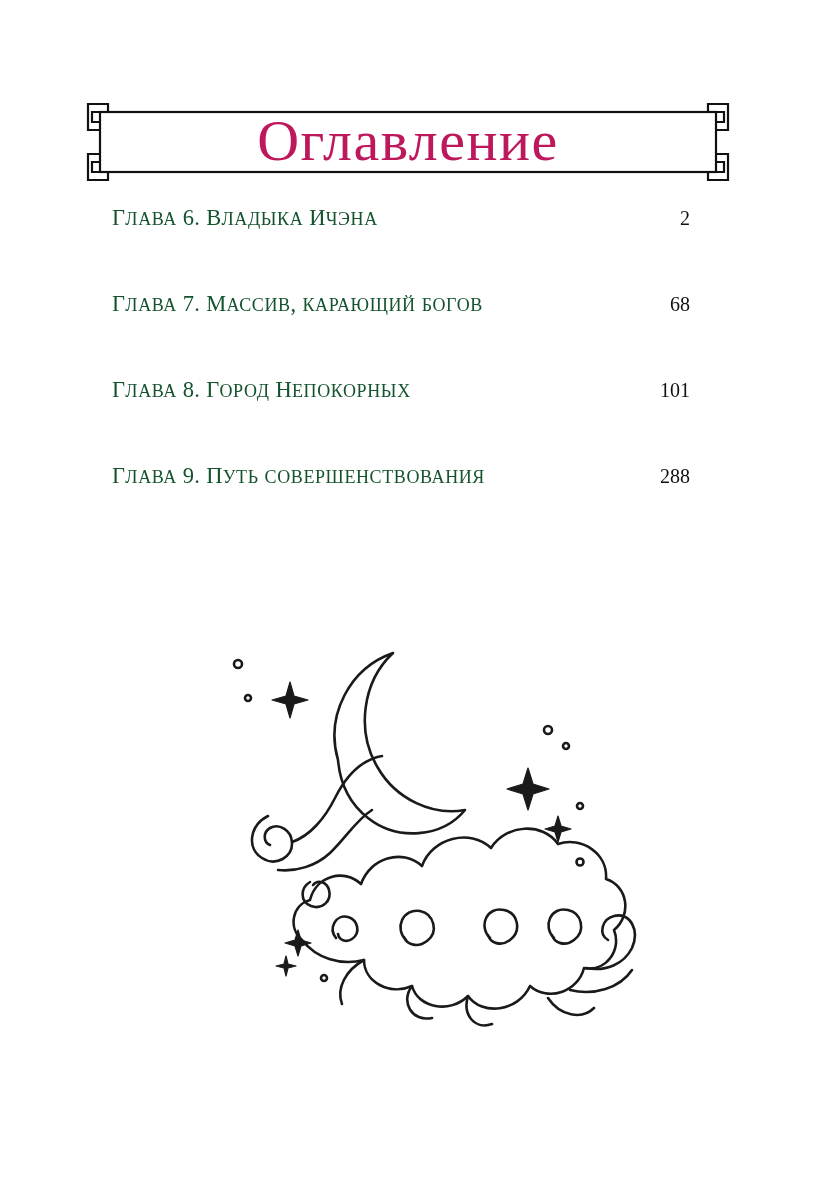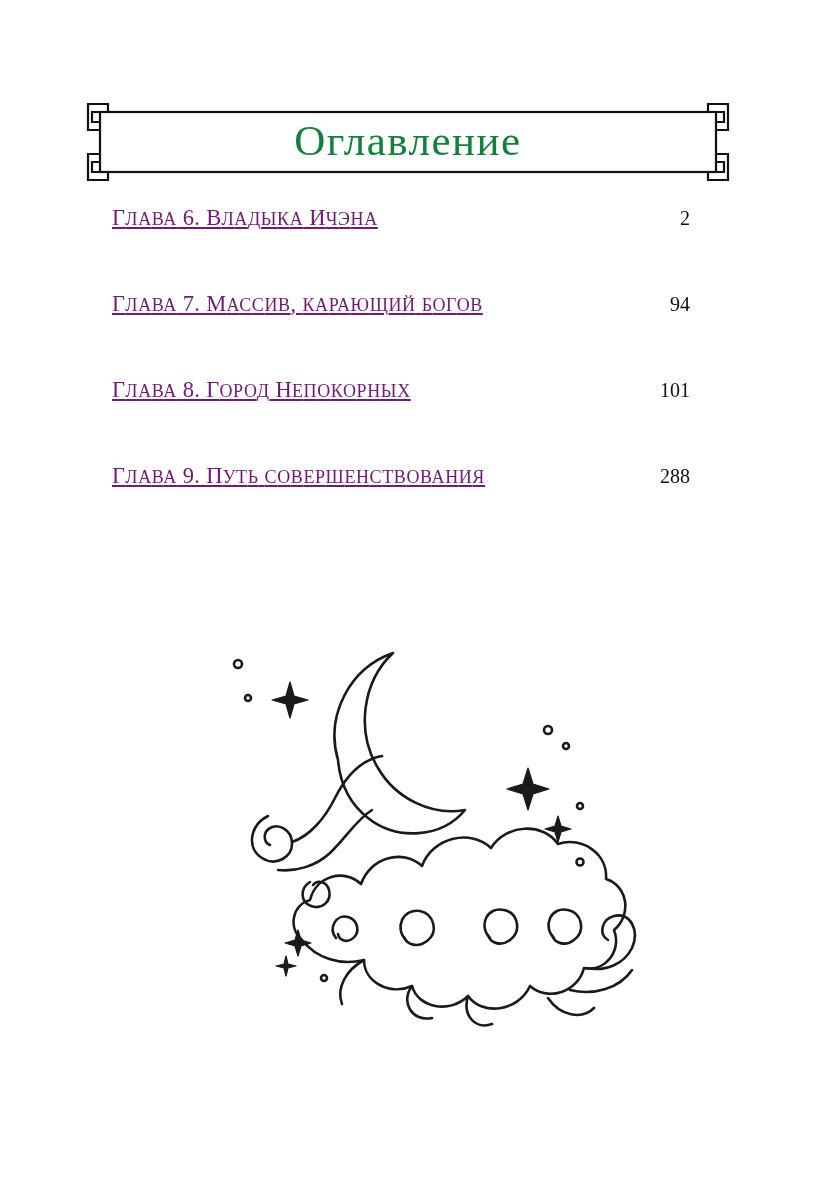--- a/index.html
+++ b/index.html
@@ -35,23 +35,23 @@
   .banner-title {
     position: absolute;
     left: 0;
     top: 0;
     width: 100%;
     height: 100%;
     display: flex;
     align-items: center;
     justify-content: center;
     font-family: "Liberation Serif", serif;
-    font-size: 43px;
+    font-size: 58px;
     letter-spacing: 1.5px;
-    color: #15803d;
+    color: #be185d;
     font-weight: 400;
     padding-bottom: 4px;
     box-sizing: border-box;
   }
 
   
   .toc {
     position: absolute;
     left: 112px;
     top: 205px;
@@ -60,23 +60,22 @@
   .toc-row {
     display: flex;
     align-items: baseline;
     justify-content: space-between;
     height: 86px;
   }
   .toc-label {
     font-family: "Liberation Serif", serif;
     font-size: 22.5px;
     letter-spacing: 0.3px;
-    color: #701a75;
+    color: #14532d;
     white-space: nowrap;
-    text-decoration: underline;
   }
   
   .toc-label .sc {
     font-size: 18px;
     letter-spacing: 0.6px;
   }
   .toc-page {
     font-family: "Liberation Serif", serif;
     font-size: 20px;
     color: #111111;
@@ -119,21 +118,21 @@
 
   <div class="toc">
 
     <div class="toc-row">
       <div class="toc-label">Г<span class="sc">Л</span><span class="sc">А</span><span class="sc">В</span><span class="sc">А</span> 6. В<span class="sc">Л</span><span class="sc">А</span><span class="sc">Д</span><span class="sc">Ы</span><span class="sc">К</span><span class="sc">А</span> И<span class="sc">Ч</span><span class="sc">Э</span><span class="sc">Н</span><span class="sc">А</span></div>
       <div class="toc-page">2</div>
     </div>
 
     <div class="toc-row">
       <div class="toc-label">Г<span class="sc">Л</span><span class="sc">А</span><span class="sc">В</span><span class="sc">А</span> 7. М<span class="sc">А</span><span class="sc">С</span><span class="sc">С</span><span class="sc">И</span><span class="sc">В</span>, <span class="sc">К</span><span class="sc">А</span><span class="sc">Р</span><span class="sc">А</span><span class="sc">Ю</span><span class="sc">Щ</span><span class="sc">И</span><span class="sc">Й</span> <span class="sc">Б</span><span class="sc">О</span><span class="sc">Г</span><span class="sc">О</span><span class="sc">В</span></div>
-      <div class="toc-page">94</div>
+      <div class="toc-page">68</div>
     </div>
 
     <div class="toc-row">
       <div class="toc-label">Г<span class="sc">Л</span><span class="sc">А</span><span class="sc">В</span><span class="sc">А</span> 8. Г<span class="sc">О</span><span class="sc">Р</span><span class="sc">О</span><span class="sc">Д</span> Н<span class="sc">Е</span><span class="sc">П</span><span class="sc">О</span><span class="sc">К</span><span class="sc">О</span><span class="sc">Р</span><span class="sc">Н</span><span class="sc">Ы</span><span class="sc">Х</span></div>
       <div class="toc-page">101</div>
     </div>
 
     <div class="toc-row">
       <div class="toc-label">Г<span class="sc">Л</span><span class="sc">А</span><span class="sc">В</span><span class="sc">А</span> 9. П<span class="sc">У</span><span class="sc">Т</span><span class="sc">Ь</span> <span class="sc">С</span><span class="sc">О</span><span class="sc">В</span><span class="sc">Е</span><span class="sc">Р</span><span class="sc">Ш</span><span class="sc">Е</span><span class="sc">Н</span><span class="sc">С</span><span class="sc">Т</span><span class="sc">В</span><span class="sc">О</span><span class="sc">В</span><span class="sc">А</span><span class="sc">Н</span><span class="sc">И</span><span class="sc">Я</span></div>
       <div class="toc-page">288</div>

